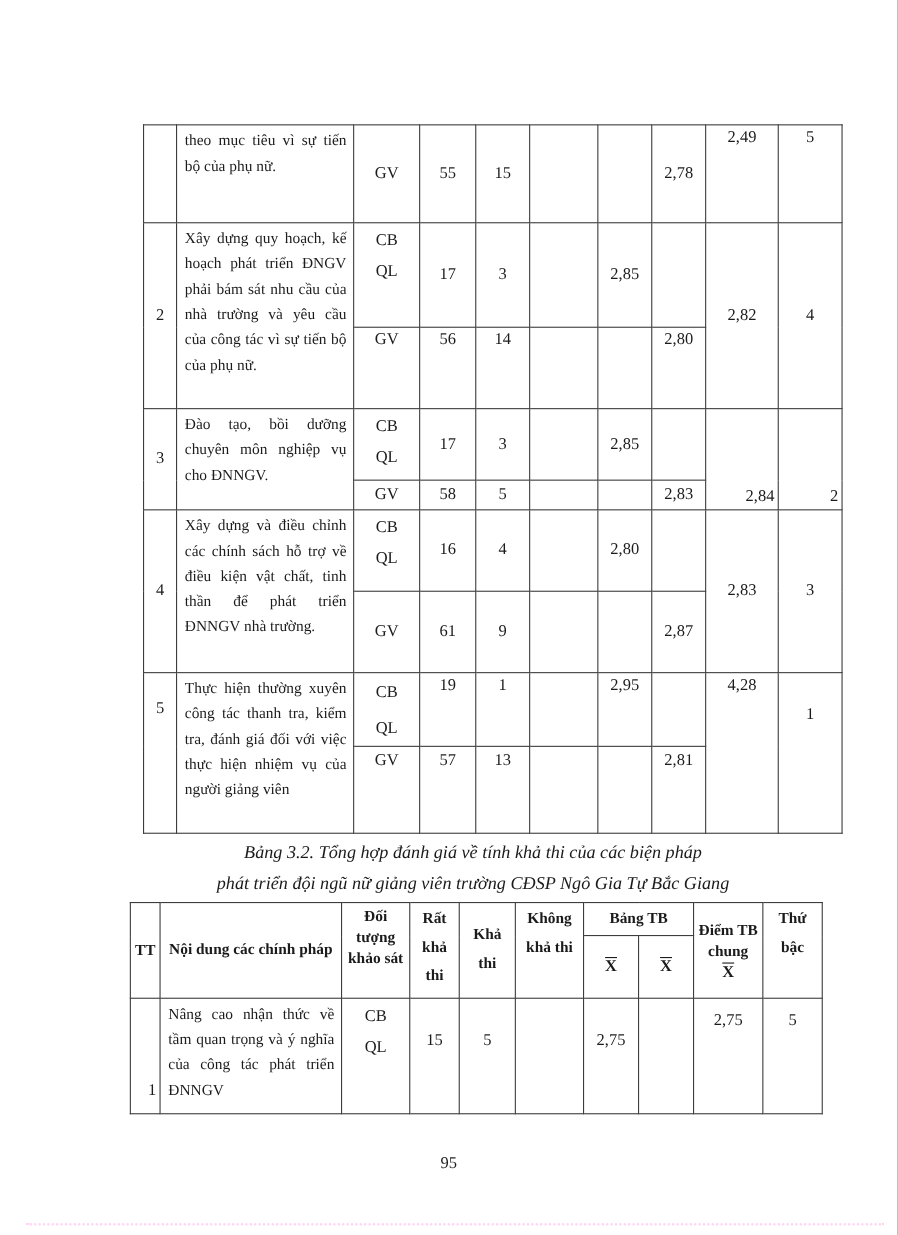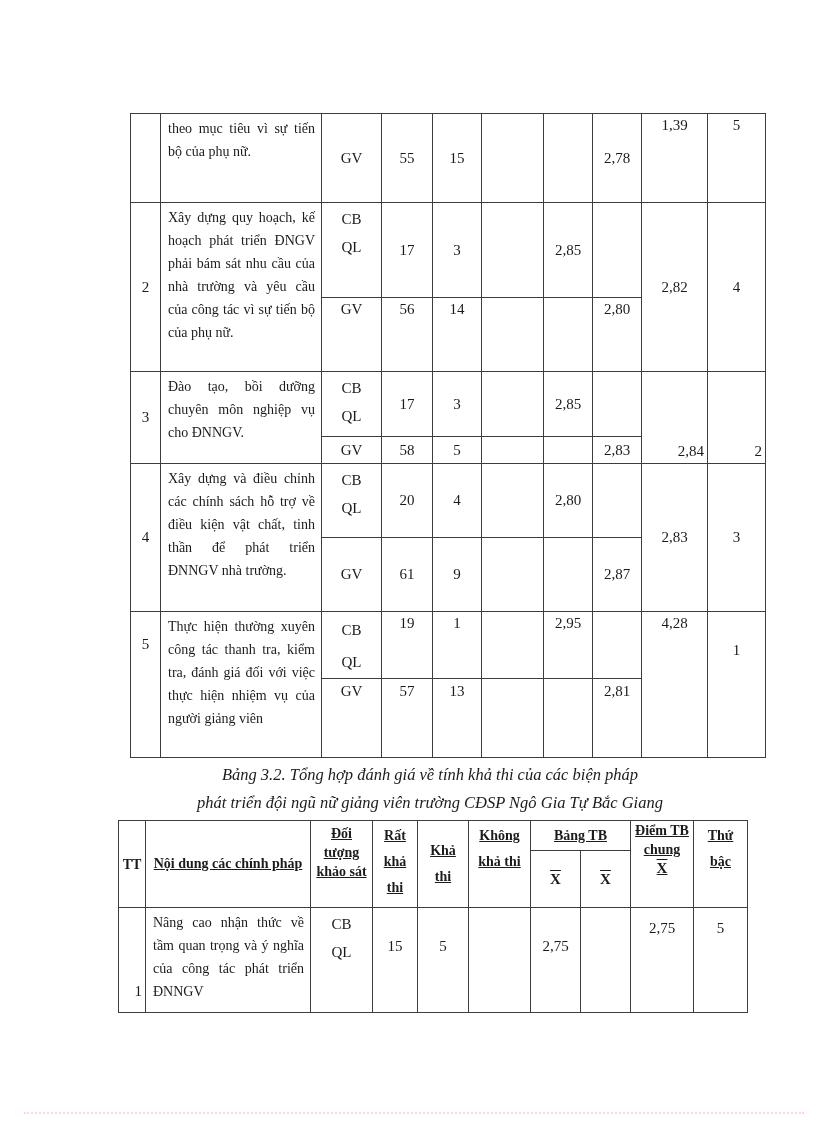--- a/index.html
+++ b/index.html
@@ -18,21 +18,21 @@
                vertical-align:top; padding:3px 6px 0 7px;margin-left:10px; }
   td.num  { font-size:15px; }
   td.sub  { font-size:15px; }
   .prelines { white-space:pre-line; line-height:28px; }
   .vt { vertical-align:top; }
   .vm { vertical-align:middle; }
   .vb { vertical-align:bottom;text-align:right; }
   .big { font-size:17px; }
   td.tt { font-size:15px; }
   
-  .t2 td.h { font-weight:bold; font-size:14px; line-height:26px;text-decoration:underline; }
+  .t2 td.h { font-weight:bold; font-size:14px; line-height:26px; }
   .t2 td.h-tight { line-height:19px; }
   .t2 td.h-tt { font-weight:bold; font-size:14px; line-height:29px;
                 word-break:break-all; vertical-align:middle; }
   .xbar { text-decoration:overline; font-weight:bold; font-size:15px; }
   
   .caption { position:absolute; left:40px; width:780px; top:761px;
              text-align:center; font-style:italic; font-size:16.5px;
              line-height:28px; }
   .pagenum { position:absolute; left:0; width:816px; top:1050px;
              text-align:center; font-size:15px; }
@@ -61,21 +61,21 @@
 
       <tr style="height:89px">
         <td class="tt"></td>
         <td class="content">theo mục tiêu vì sự tiến bộ của phụ nữ.</td>
         <td class="sub vm prelines">GV</td>
         <td class="num vm">55</td>
         <td class="num vm">15</td>
         <td class="num vm"></td>
         <td class="num vm"></td>
         <td class="num vm">2,78</td>
-        <td class="num vt" style="padding-top:3px">1,39</td>
+        <td class="num vt" style="padding-top:3px">2,49</td>
         <td class="num vt" style="padding-top:3px">5</td>
       </tr>
 
       <tr style="height:95px">
         <td class="tt vm" rowspan="2">2</td>
         <td class="content" rowspan="2">Xây dựng quy hoạch, kế hoạch phát triển ĐNGV phải bám sát nhu cầu của nhà trường và yêu cầu của công tác vì sự tiến bộ của phụ nữ.</td>
         <td class="sub vt prelines" style="padding-top:2px">CB
 QL</td>
         <td class="num vm">17</td>
         <td class="num vm">3</td>
@@ -114,21 +114,21 @@
         <td class="num vm"></td>
         <td class="num vm"></td>
         <td class="num vm">2,83</td>
       </tr>
 
       <tr style="height:74px">
         <td class="tt vm" rowspan="2">4</td>
         <td class="content" rowspan="2">Xây dựng và điều chỉnh các chính sách hỗ trợ về điều kiện vật chất, tinh thần để phát triển ĐNNGV nhà trường.</td>
         <td class="sub vt prelines" style="padding-top:2px">CB
 QL</td>
-        <td class="num vm">20</td>
+        <td class="num vm">16</td>
         <td class="num vm">4</td>
         <td class="num vm"></td>
         <td class="num vm">2,80</td>
         <td class="num vm"></td>
         <td class="num vm" rowspan="2">2,83</td>
         <td class="num vm" rowspan="2">3</td>
       </tr>
       <tr style="height:74px">
         <td class="sub vm big">GV</td>
         <td class="num vm big">61</td>
@@ -182,21 +182,21 @@
     </colgroup>
     <tbody>
       <tr style="height:30px">
         <td class="h-tt" rowspan="2">TT</td>
         <td class="h vm" rowspan="2">Nội dung các chính pháp</td>
         <td class="h h-tight vt" rowspan="2" style="padding-top:3px">Đối tượng khảo sát</td>
         <td class="h vt" rowspan="2" style="padding-top:2px">Rất khả thi</td>
         <td class="h vt" rowspan="2" style="padding-top:17px">Khả thi</td>
         <td class="h vt" rowspan="2" style="padding-top:2px">Không khả thi</td>
         <td class="h vm" colspan="2">Bảng TB</td>
-        <td class="h h-tight vt" rowspan="2" style="padding-top:0">
+        <td class="h h-tight vt" rowspan="2" style="padding-top:16px">
           <span>Điểm TB chung</span><br>
           <span class="xbar">X</span>
         </td>
         <td class="h vt" rowspan="2" style="padding-top:2px">Thứ bậc</td>
       </tr>
       <tr style="height:57px">
         <td class="vm"><span class="xbar">X</span></td>
         <td class="vm"><span class="xbar">X</span></td>
       </tr>
 
@@ -209,15 +209,16 @@
         <td class="num vt" style="padding-top:30px">5</td>
         <td class="num vt"></td>
         <td class="num vt" style="padding-top:30px">2,75</td>
         <td class="num vt"></td>
         <td class="num vt" style="padding-top:12px">2,75</td>
         <td class="num vt" style="padding-top:12px">5</td>
       </tr>
     </tbody>
   </table>
 
+  <div class="pagenum">95</div>
   <div class="dotrule"></div>
 
 </div>
 
 </body></html>

